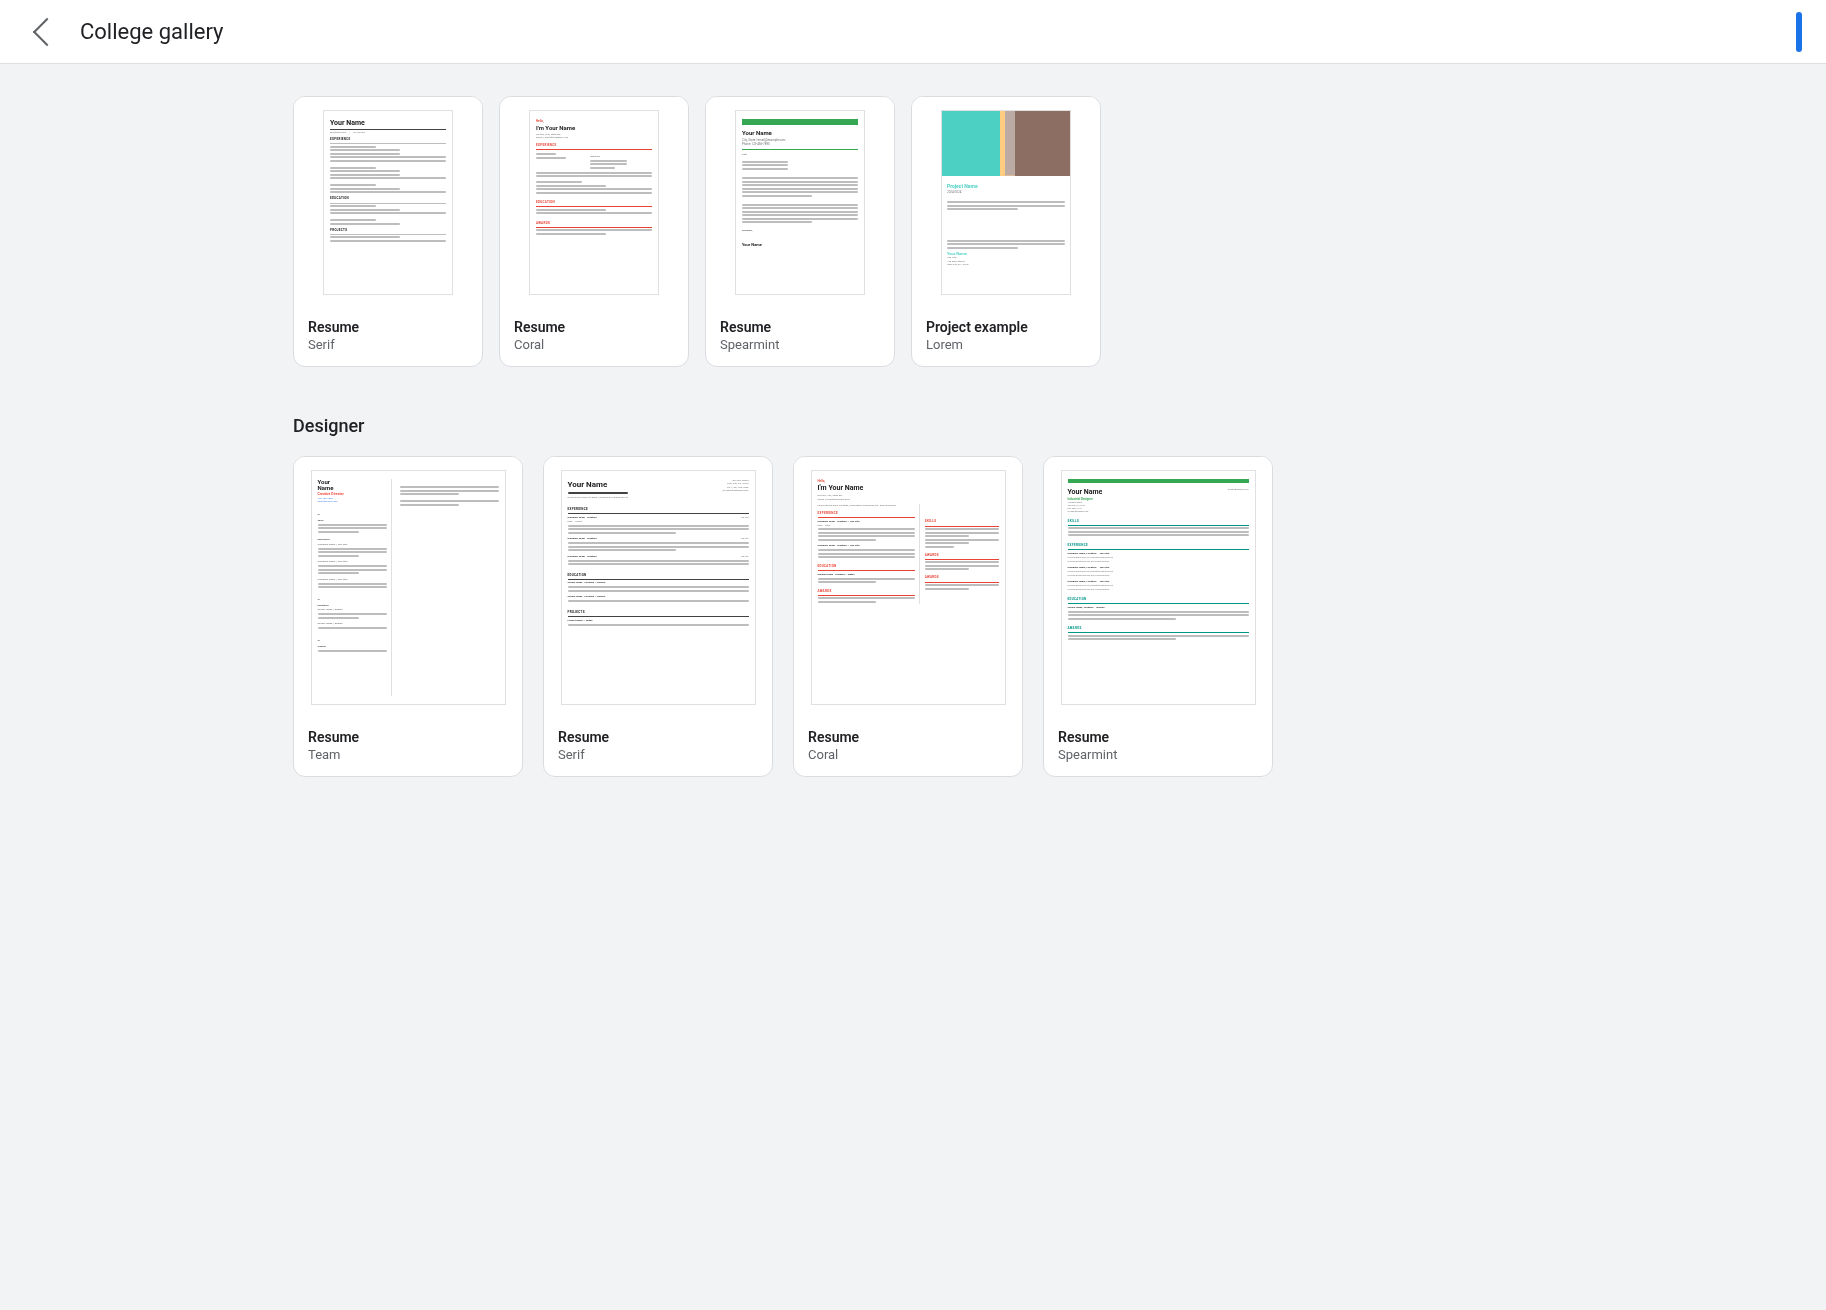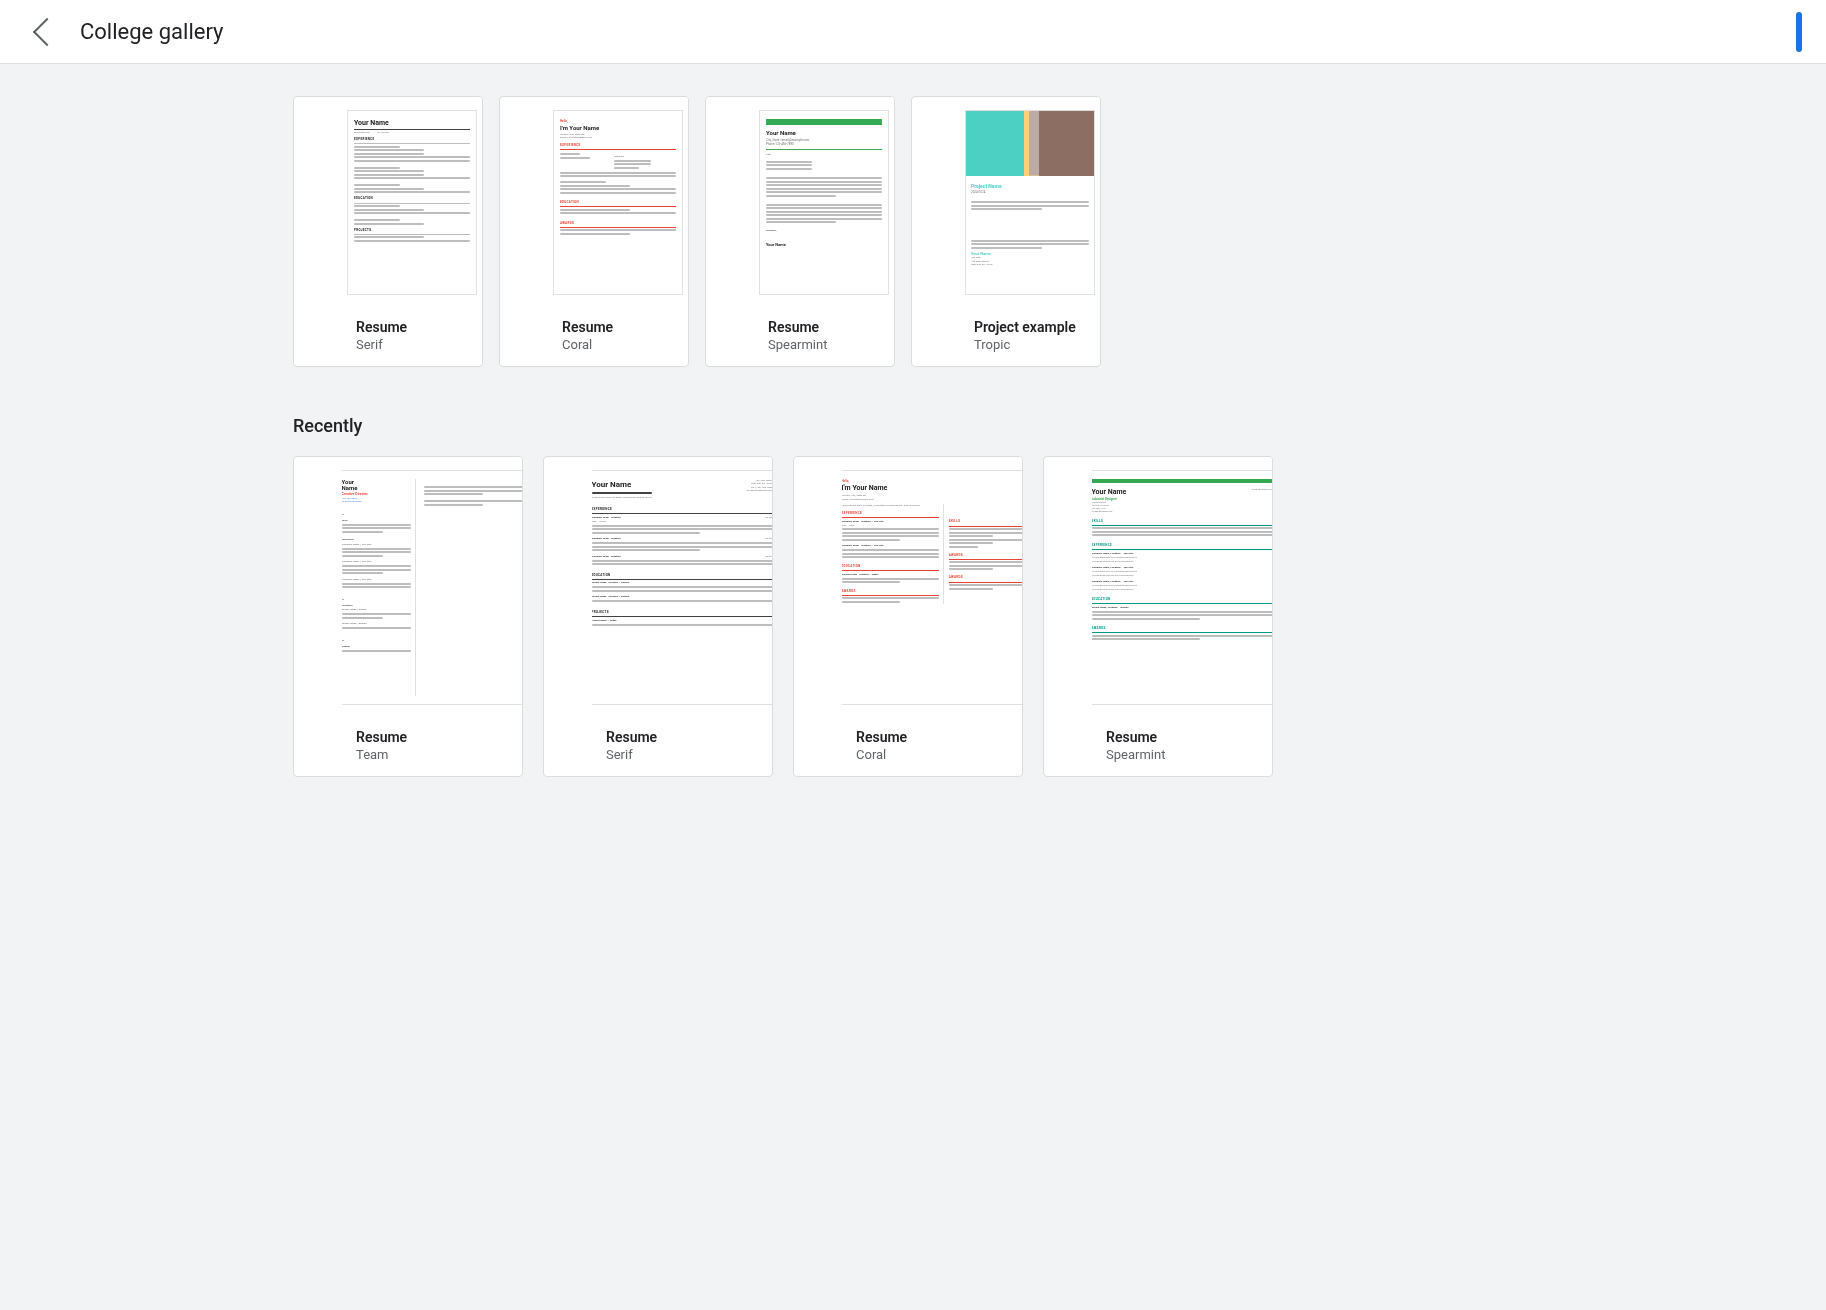--- a/index.html
+++ b/index.html
@@ -60,26 +60,25 @@
     }
     .templates-grid {
       display: flex;
       gap: 16px;
       flex-wrap: wrap;
       margin-bottom: 48px;
     }
     .template-card {
       background: #fff;
       border: 1px solid #dadce0;
-      border-radius: 4px;
+      border-radius: 12px;
       overflow: hidden;
       cursor: pointer;
       width: 190px;
       flex-shrink: 0;
-      padding-left: 48px;
     }
     .template-preview {
       width: 100%;
       height: 210px;
       overflow: hidden;
       display: flex;
       align-items: center;
       justify-content: center;
       background: #fff;
       position: relative;
@@ -430,29 +429,29 @@
                 <div class="line full"></div>
                 <div class="line short"></div>
               </div>
               <div class="tropic-name">Your Name</div>
               <div style="font-size:2.5px;color:#757575">Job Title<br>123 Main Street<br>New City, ST 12345</div>
             </div>
           </div>
         </div>
         <div class="template-label">
           <div class="name">Project example</div>
-          <div class="sub">Tropic</div>
+          <div class="sub">Lorem</div>
         </div>
       </div>
 
     </div>
   </div>
 
   <div>
-    <div class="section-title">Recently</div>
+    <div class="section-title">Designer</div>
     <div class="resumes-grid">
 
       <div class="template-card wide">
         <div class="template-preview">
           <div class="doc-preview wide-doc" style="padding:8px 6px">
             <div class="two-col" style="height:100%">
               <div class="swiss-left">
                 <div class="swiss-name">Your<br>Name</div>
                 <div class="swiss-title">Creative Director</div>
                 <div style="font-size:2.5px;color:#4285f4;margin-bottom:3px">123-456-7890<br>email@email.com</div>

